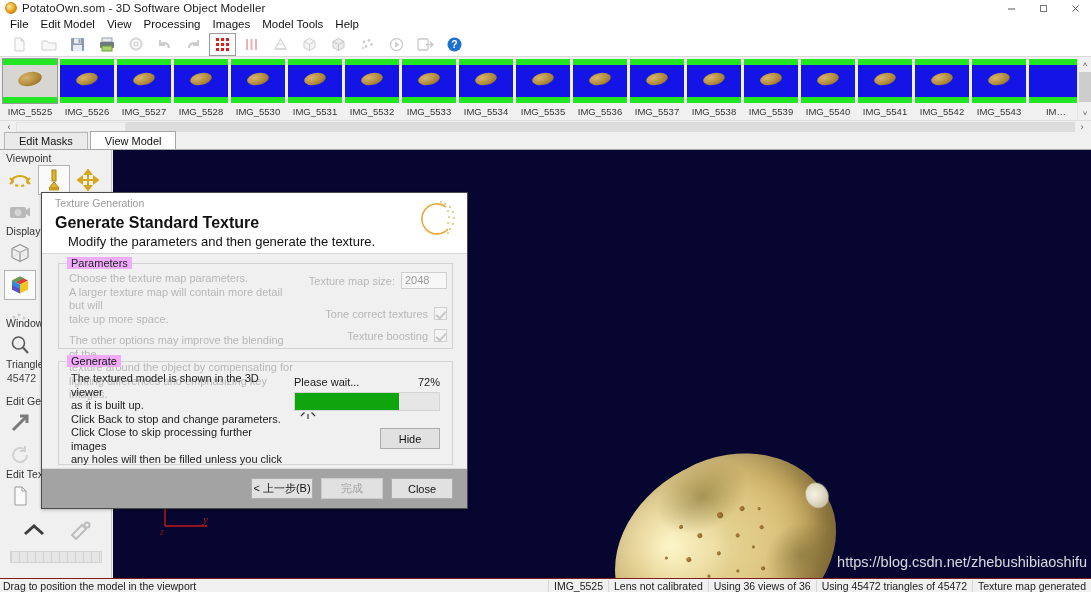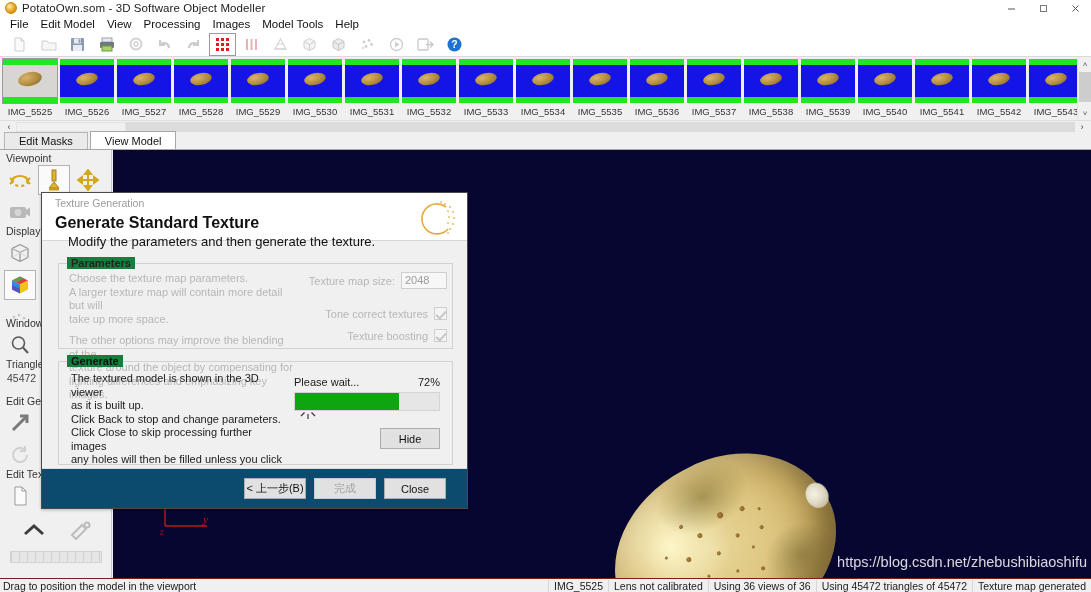--- a/index.html
+++ b/index.html
@@ -198,34 +198,34 @@
     font-family: "Liberation Sans", sans-serif; white-space: nowrap;
   }
 
   
   .dialog {
     position: absolute; left: 41px; top: 192px; width: 427px; height: 317px;
     background: #f0f0f0; border: 1px solid #4a4a4a;
     box-shadow: 0 1px 3px rgba(0,0,0,.25);
   }
   .dlg-head {
-    height: 48px; background: #ffffff; border-bottom: 1px solid #d7d7d7;
+    height: 61px; background: #ffffff; border-bottom: 1px solid #d7d7d7;
     position: relative; padding: 4px 0 0 13px;
   }
   .dlg-caption { font-size: 10.5px; color: #9a9a9a; line-height: 13px; }
   .dlg-h1 { font-size: 16px; font-weight: bold; color: #111; margin-top: 4px; }
   .dlg-h2 { font-size: 13px; color: #111; margin-top: 2px; padding-left: 13px; }
   .dlg-logo { position: absolute; right: 10px; top: 6px; width: 42px; height: 42px; }
 
   .group {
     position: absolute; border: 1px solid #d2d2d2; background: transparent;
   }
   .group > .glabel {
-    position: absolute; left: 8px; top: -7px; background: #15803d; padding: 0 4px;
-    font-size: 11px; color: #111; font-weight: bold;
+    position: absolute; left: 8px; top: -7px; background: #f0abfc; padding: 0 4px;
+    font-size: 11px; color: #111; font-weight: normal;
   }
   .group.dim > .glabel { color: #222; }
 
   #grp-params { left: 16px; top: 70px; width: 395px; height: 86px; }
   #grp-gen    { left: 16px; top: 168px; width: 395px; height: 104px; }
 
   .dimtext { color: #b7b7b7; font-size: 11px; line-height: 13.5px; }
   .ontext  { color: #1a1a1a; font-size: 11px; line-height: 13.5px; }
 
   .fieldrow { display: flex; align-items: center; justify-content: flex-end; }
@@ -254,22 +254,22 @@
     height: 21px; border: 1px solid #adadad; background: #e1e1e1;
     font-size: 11px; color: #111; display: inline-flex; align-items: center;
     justify-content: center; white-space: nowrap;
   }
   .btn.disabled { color: #a0a0a0; background: #e1e1e1; border-color: #cacaca; }
   #btn-hide { position: absolute; right: 12px; top: 66px; width: 60px; }
   .spinner { position: absolute; left: 238px; top: 36px; width: 22px; height: 22px; }
 
   .dlg-footer {
     position: absolute; left: 0; bottom: 0; width: 100%; height: 40px;
-    background: #0c4a6e; border-top: 1px solid #dcdcdc;
-    display: flex; align-items: center; justify-content: flex-end; padding-right: 21px; gap: 8px;
+    background: #a3a3a3; border-top: 1px solid #dcdcdc;
+    display: flex; align-items: center; justify-content: flex-end; padding-right: 14px; gap: 8px;
   }
   .dlg-footer .btn { width: 62px; }
 
   
   .statusbar {
     position: absolute; left: 0; bottom: 0; width: 1091px; height: 14px;
     background: #f0f0f0; border-top: 1px solid #7f1d1d;
     display: flex; align-items: center; font-size: 10.5px; color: #1a1a1a;
   }
   .sb-left { padding-left: 3px; white-space: nowrap; }
@@ -458,28 +458,20 @@
         </div>
         <div class="lbl">IMG_5527</div>
       </div>
       <div class="thumb">
         <div class="pic">
           <div class="bandtop"></div>
           <div class="blob"></div>
           <div class="bandbot"></div>
         </div>
         <div class="lbl">IMG_5528</div>
-      </div>
-      <div class="thumb">
-        <div class="pic">
-          <div class="bandtop"></div>
-          <div class="blob"></div>
-          <div class="bandbot"></div>
-        </div>
-        <div class="lbl">IMG_5529</div>
       </div>
       <div class="thumb">
         <div class="pic">
           <div class="bandtop"></div>
           <div class="blob"></div>
           <div class="bandbot"></div>
         </div>
         <div class="lbl">IMG_5530</div>
       </div>
       <div class="thumb">

